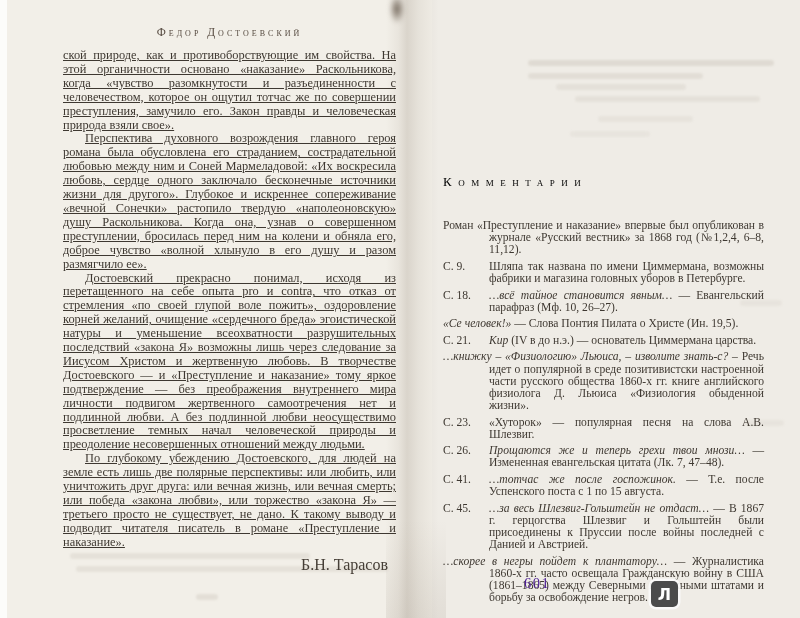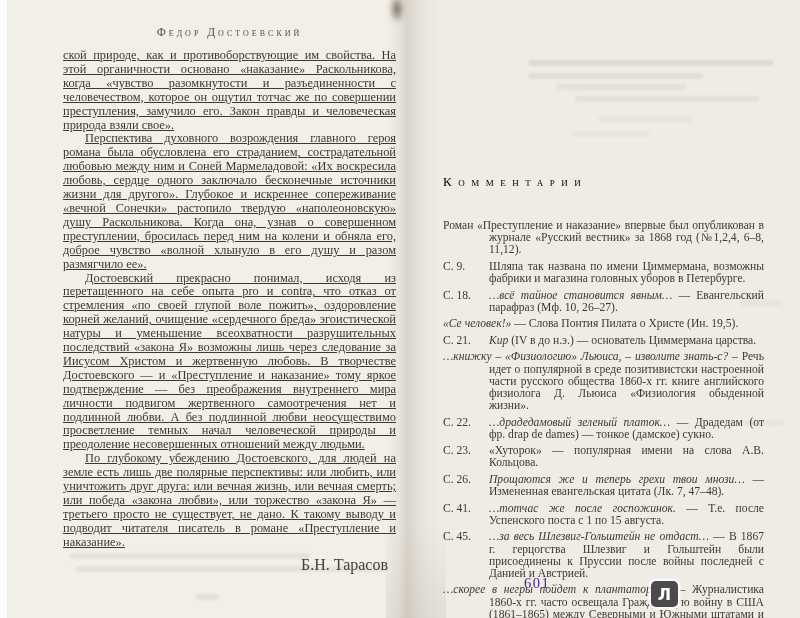--- a/index.html
+++ b/index.html
@@ -117,24 +117,21 @@
   <div class="entry">
     <span class="entry-lemma">«Се человек!»</span><span> — Слова Понтия Пилата о Христе (Ин. 19,5).</span>
   </div>
   <div class="entry">
     <span class="entry-label">С. 21.</span><span class="entry-lemma">Кир</span><span> (IV в до н.э.) — основатель Циммермана царства.</span>
   </div>
   <div class="entry">
     <span class="entry-lemma">…книжку – «Физиологию» Льюиса, – изволите знать-с?</span><span> – Речь идет о популярной в среде позитивистски настроенной части русского общества 1860-х гг. книге английского физиолога Д. Льюиса «Физиология обыденной жизни».</span>
   </div>
   <div class="entry">
-    <span class="entry-label">С. 22.</span><span class="entry-lemma">…драдедамовый зеленый платок…</span><span> — Драдедам (от фр. drap de dames) — тонкое (дамское) сукно.</span>
-  </div>
-  <div class="entry">
-    <span class="entry-label">С. 23.</span><span>«Хуторок» — популярная имени на слова А.В. Кольцова.</span>
+    <span class="entry-label">С. 23.</span><span>«Хуторок» — популярная песня на слова А.В. Шлезвиг.</span>
   </div>
   <div class="entry">
     <span class="entry-label">С. 26.</span><span class="entry-lemma">Прощаются же и теперь грехи твои мнози…</span><span> — Измененная евангельская цитата (Лк. 7, 47–48).</span>
   </div>
   <div class="entry">
     <span class="entry-label">С. 41.</span><span class="entry-lemma">…тотчас же после госпожинок.</span><span> — Т.е. после Успенского поста с 1 по 15 августа.</span>
   </div>
   <div class="entry">
     <span class="entry-label">С. 45.</span><span class="entry-lemma">…за весь Шлезвиг-Гольштейн не отдаст…</span><span> — В 1867 г. герцогства Шлезвиг и Гольштейн были присоединены к Пруссии после войны последней с Данией и Австрией.</span>
   </div>

